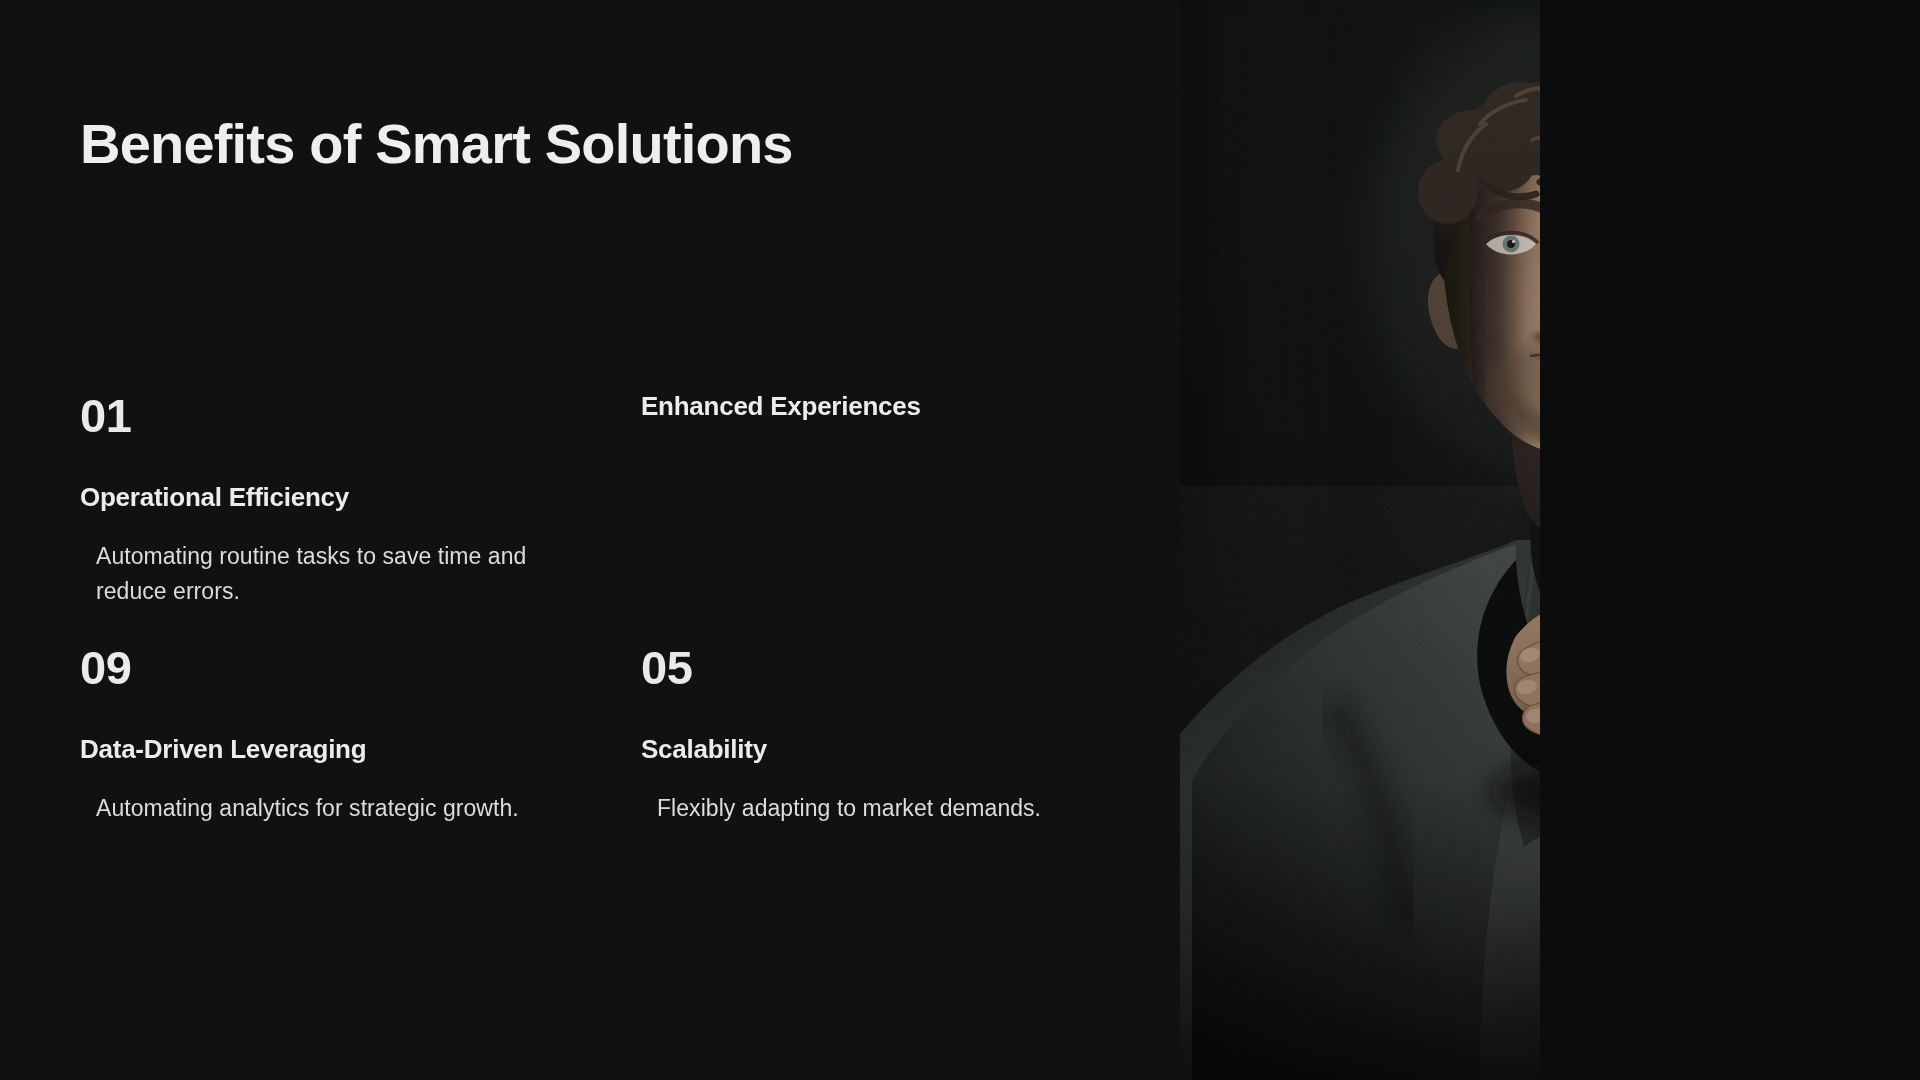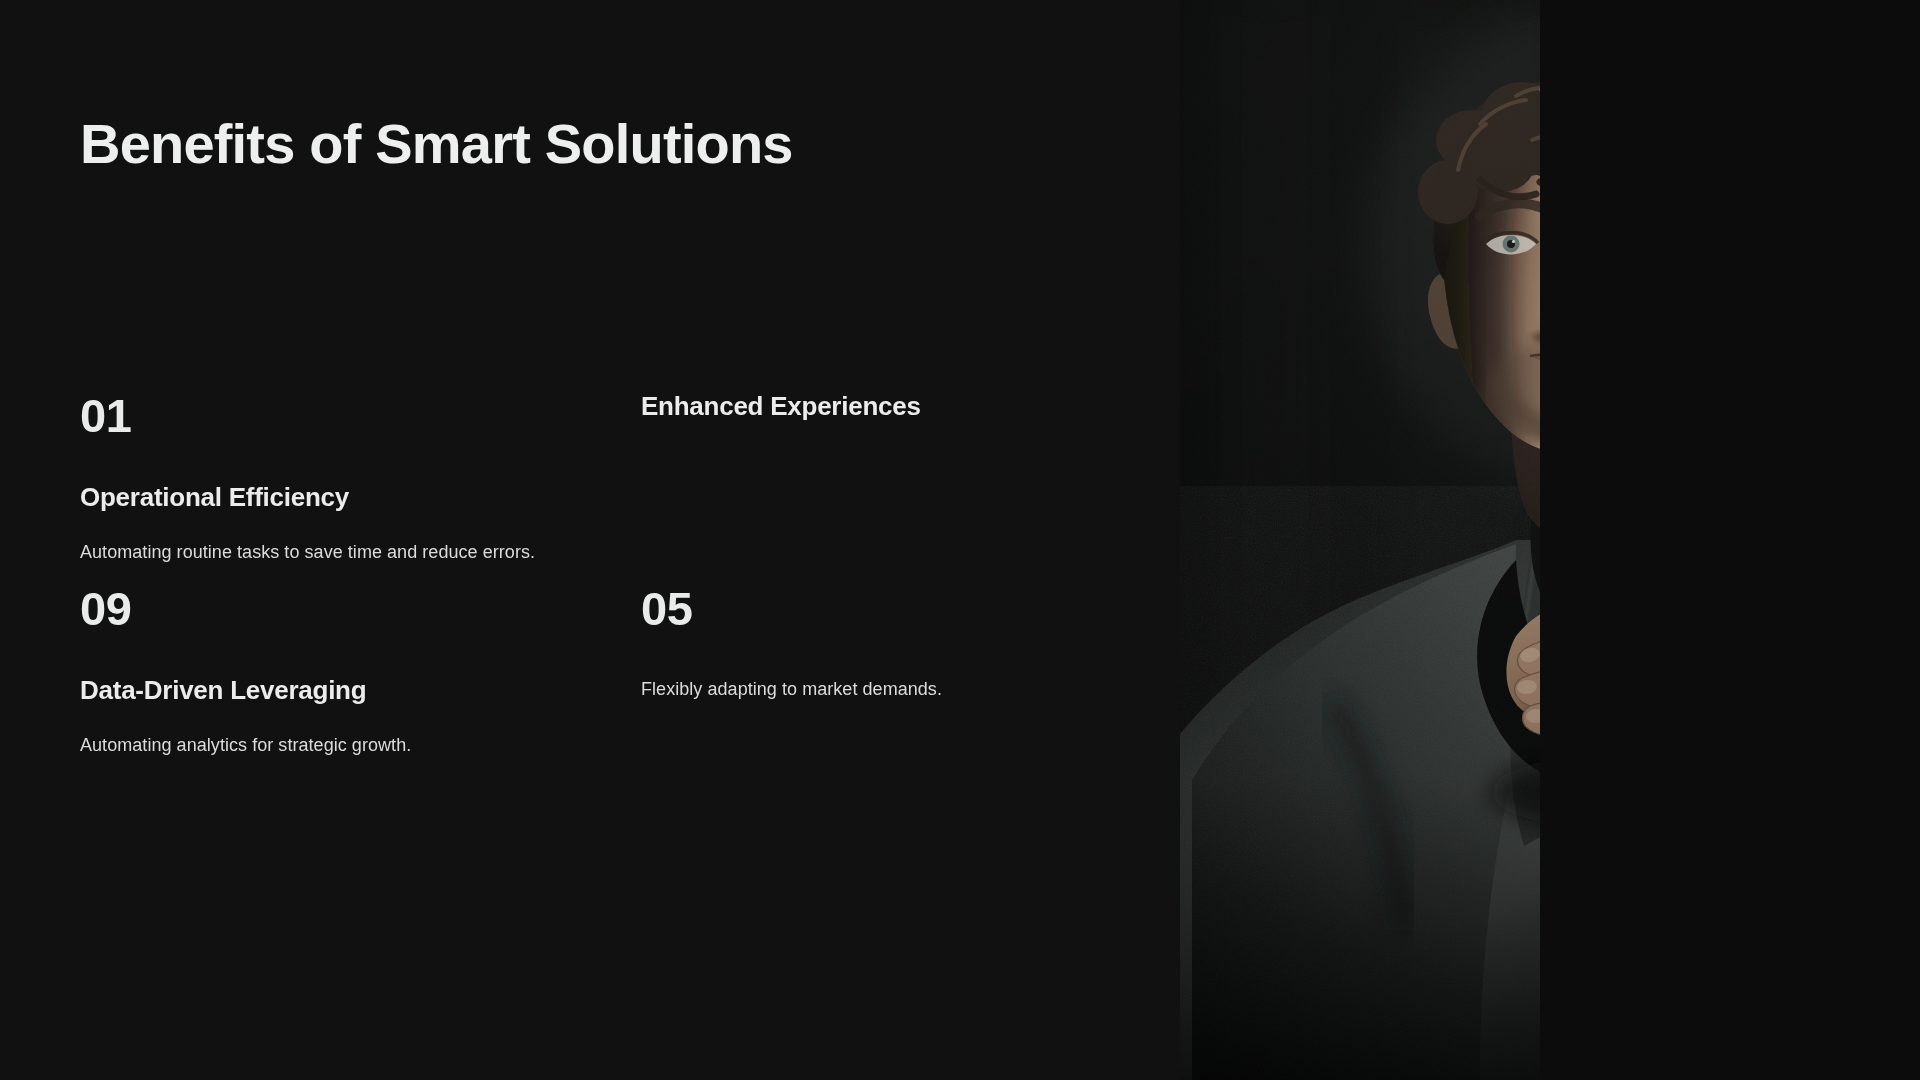--- a/index.html
+++ b/index.html
@@ -69,26 +69,26 @@
   .benefit-heading {
     font-size: 26px;
     font-weight: 700;
     line-height: 1.15;
     letter-spacing: -0.25px;
     color: #ececec;
     margin: 0 0 26px 0;
   }
 
   .benefit-desc {
-    font-size: 18px;
+    font-size: 23px;
     font-weight: 400;
     line-height: 1.52;
     letter-spacing: 0.05px;
     color: #dcdcdc;
-    margin: 0;
+    margin: 16px;
     max-width: 470px;
   }
 
   
   .photo-panel {
     position: absolute;
     left: 1180px;
     top: 0;
     width: 740px;
     height: 1080px;
@@ -119,20 +119,21 @@
       </div>
 
       <div class="benefit-item">
         <div class="benefit-number">09</div>
         <div class="benefit-heading">Data-Driven Leveraging</div>
         <p class="benefit-desc">Automating analytics for strategic growth.</p>
       </div>
 
       <div class="benefit-item">
         <div class="benefit-number">05</div>
+        <div class="benefit-heading">Scalability</div>
         <p class="benefit-desc">Flexibly adapting to market demands.</p>
       </div>
 
     </div>
   </div>
 
   <div class="photo-panel">
     <svg viewBox="0 0 740 1080" preserveAspectRatio="xMidYMid slice">
       <defs>
 

